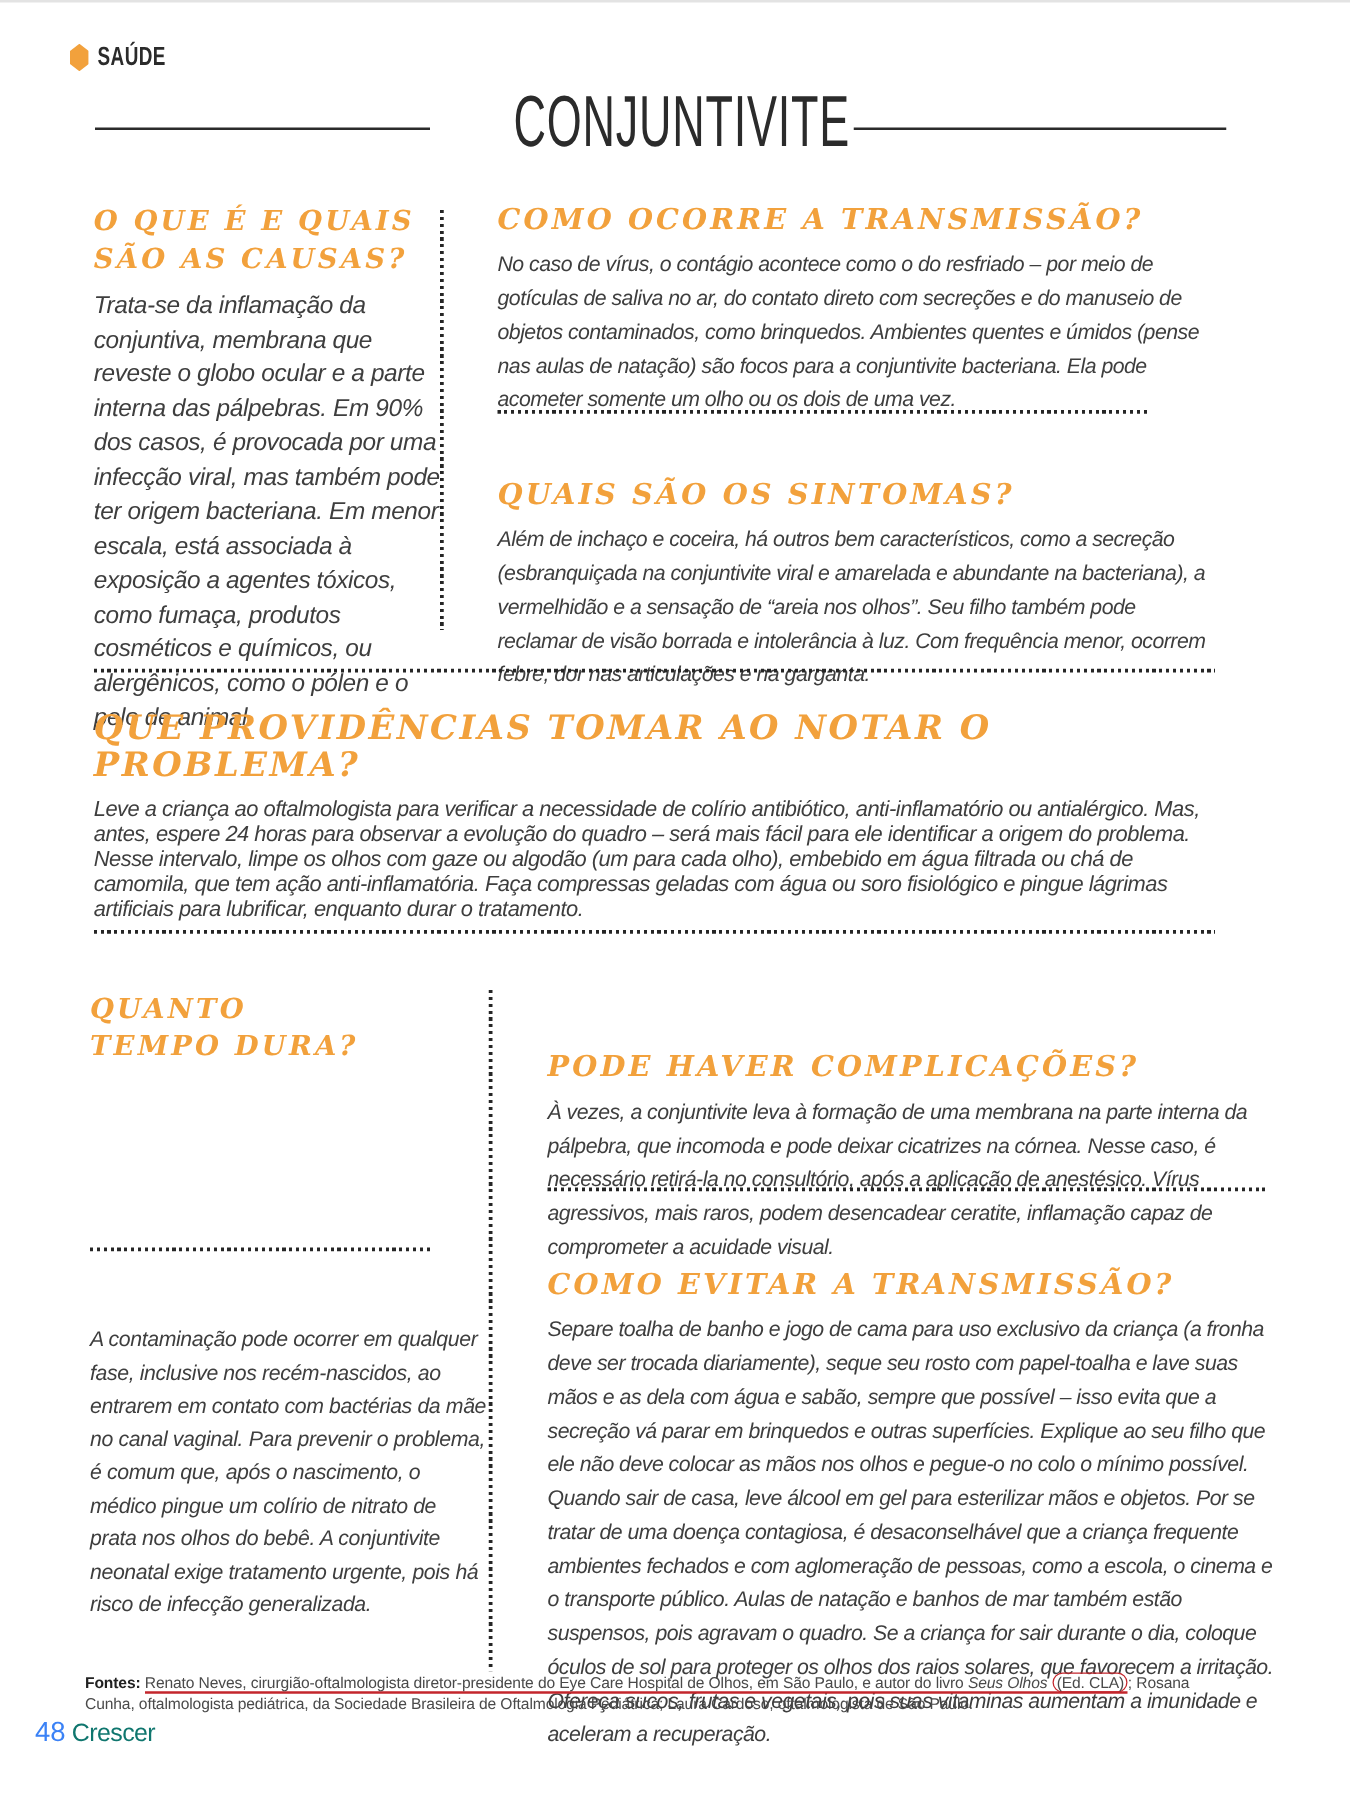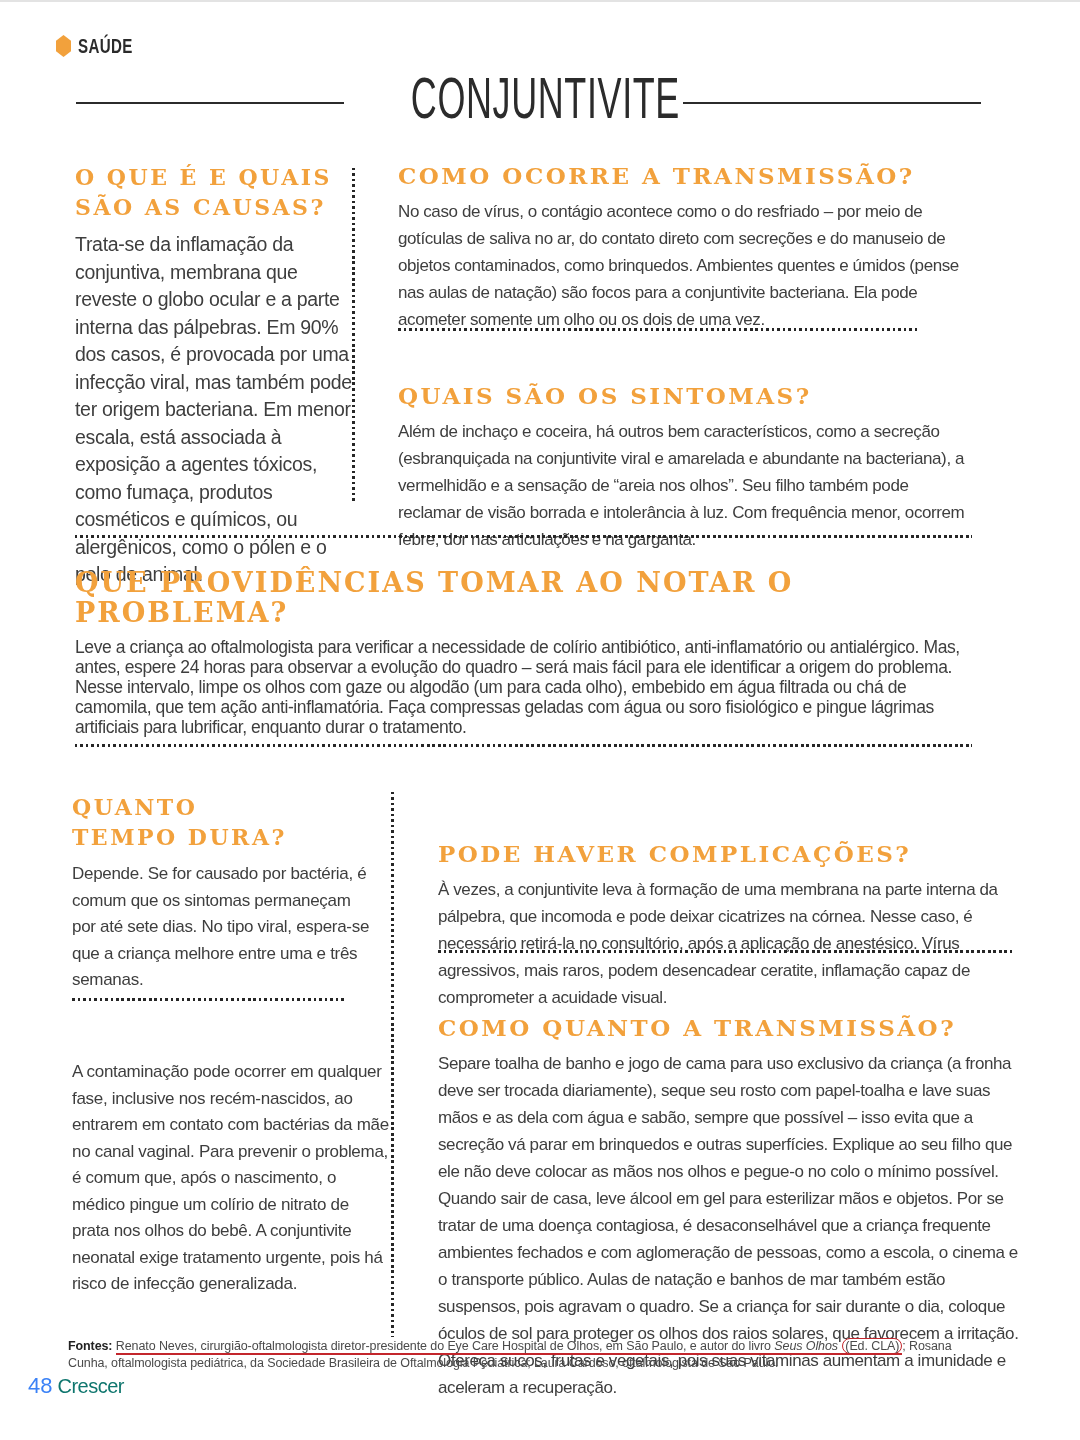--- a/index.html
+++ b/index.html
@@ -29,21 +29,21 @@
   .title-rule{position:absolute;height:2px;background:#2b2b2b;top:100px;}
   .title-rule.left{left:76px;width:268px;}
   .title-rule.right{left:683px;width:298px;}
   .page-title{
     position:absolute;left:350px;top:62px;width:320px;
     text-align:center;font-size:58px;font-weight:400;color:#2b2b2b;
     transform:scaleX(.62);transform-origin:center;white-space:nowrap;
     letter-spacing:1px;
   }
   
-  .section{position:absolute;}
+  .section{position:absolute;font-style:italic;}
   .stencil{
     font-family:"DejaVu Serif",serif;font-weight:700;color:#F2A13C;
     letter-spacing:2.5px;line-height:30px;white-space:pre-line;
   }
   .h-sm{font-size:22px;}
   .h-md{font-size:23px;line-height:27px;}
   .h-lg{font-size:27px;letter-spacing:2px;}
   .body-text{color:#3e3e3e;margin-top:9px;}
   .body-left{font-size:19.5px;line-height:27.5px;letter-spacing:-.3px;}
   .body-left-sm{font-size:17px;line-height:26.5px;letter-spacing:-.3px;}
@@ -116,40 +116,39 @@
   <div class="section" style="left:75px;top:566px;width:900px;">
     <div class="stencil h-lg">QUE PROVIDÊNCIAS TOMAR AO NOTAR O PROBLEMA?</div>
     <div class="body-text body-wide">Leve a criança ao oftalmologista para verificar a necessidade de colírio antibiótico, anti-inflamatório ou antialérgico. Mas, antes, espere 24 horas para observar a evolução do quadro – será mais fácil para ele identificar a origem do problema. Nesse intervalo, limpe os olhos com gaze ou algodão (um para cada olho), embebido em água filtrada ou chá de camomila, que tem ação anti-inflamatória. Faça compressas geladas com água ou soro fisiológico e pingue lágrimas artificiais para lubrificar, enquanto durar o tratamento.</div>
   </div>
 
   <div class="hsep" style="left:75px;top:742px;width:897px;"></div>
 
   <div class="section" style="left:72px;top:790px;width:302px;">
     <div class="stencil h-sm">QUANTO
 TEMPO DURA?</div>
-    <div class="body-text body-left-sm">Depende. Se for causado por bactéria, é comum que os sintomas permaneçam por até sete dias. No tipo viral, espera-se que a criança melhore entre uma e três semanas.</div>
   </div>
 
   <div class="hsep" style="left:72px;top:996px;width:273px;"></div>
 
   <div class="section" style="left:72px;top:1048px;width:318px;">
     <div class="body-text body-left-sm">A contaminação pode ocorrer em qualquer fase, inclusive nos recém-nascidos, ao entrarem em contato com bactérias da mãe no canal vaginal. Para prevenir o problema, é comum que, após o nascimento, o médico pingue um colírio de nitrato de prata nos olhos do bebê. A conjuntivite neonatal exige tratamento urgente, pois há risco de infecção generalizada.</div>
   </div>
 
   <div class="vsep" style="left:391px;top:790px;height:545px;"></div>
 
   <div class="section" style="left:438px;top:810px;width:580px;margin-top:28px;">
     <div class="stencil h-md">PODE HAVER COMPLICAÇÕES?</div>
     <div class="body-text body-right">À vezes, a conjuntivite leva à formação de uma membrana na parte interna da pálpebra, que incomoda e pode deixar cicatrizes na córnea. Nesse caso, é necessário retirá-la no consultório, após a aplicação de anestésico. Vírus agressivos, mais raros, podem desencadear ceratite, inflamação capaz de comprometer a acuidade visual.</div>
   </div>
 
   <div class="hsep" style="left:438px;top:948px;width:574px;"></div>
 
   <div class="section" style="left:438px;top:1012px;width:582px;">
-    <div class="stencil h-md">COMO QUANTO A TRANSMISSÃO?</div>
+    <div class="stencil h-md">COMO EVITAR A TRANSMISSÃO?</div>
     <div class="body-text body-right">Separe toalha de banho e jogo de cama para uso exclusivo da criança (a fronha deve ser trocada diariamente), seque seu rosto com papel-toalha e lave suas mãos e as dela com água e sabão, sempre que possível – isso evita que a secreção vá parar em brinquedos e outras superfícies. Explique ao seu filho que ele não deve colocar as mãos nos olhos e pegue-o no colo o mínimo possível. Quando sair de casa, leve álcool em gel para esterilizar mãos e objetos. Por se tratar de uma doença contagiosa, é desaconselhável que a criança frequente ambientes fechados e com aglomeração de pessoas, como a escola, o cinema e o transporte público. Aulas de natação e banhos de mar também estão suspensos, pois agravam o quadro. Se a criança for sair durante o dia, coloque óculos de sol para proteger os olhos dos raios solares, que favorecem a irritação. Ofereça sucos, frutas e vegetais, pois suas vitaminas aumentam a imunidade e aceleram a recuperação.</div>
   </div>
 
   <div class="sources">
     <b>Fontes: </b><span class="red-ul"><span>Renato Neves, cirurgião-oftalmologista diretor-presidente do Eye Care Hospital de Olhos, em São Paulo, e autor do livro </span><i>Seus Olhos</i> <span class="red-circle">(Ed. CLA)</span></span><span>; Rosana Cunha, oftalmologista pediátrica, da Sociedade Brasileira de Oftalmologia Pediátrica; Laura Cardoso, oftalmologista de São Paulo.</span>
   </div>
 
   <div class="folio">
     <span class="folio-number">48</span>
     <span class="folio-brand">Crescer</span>

